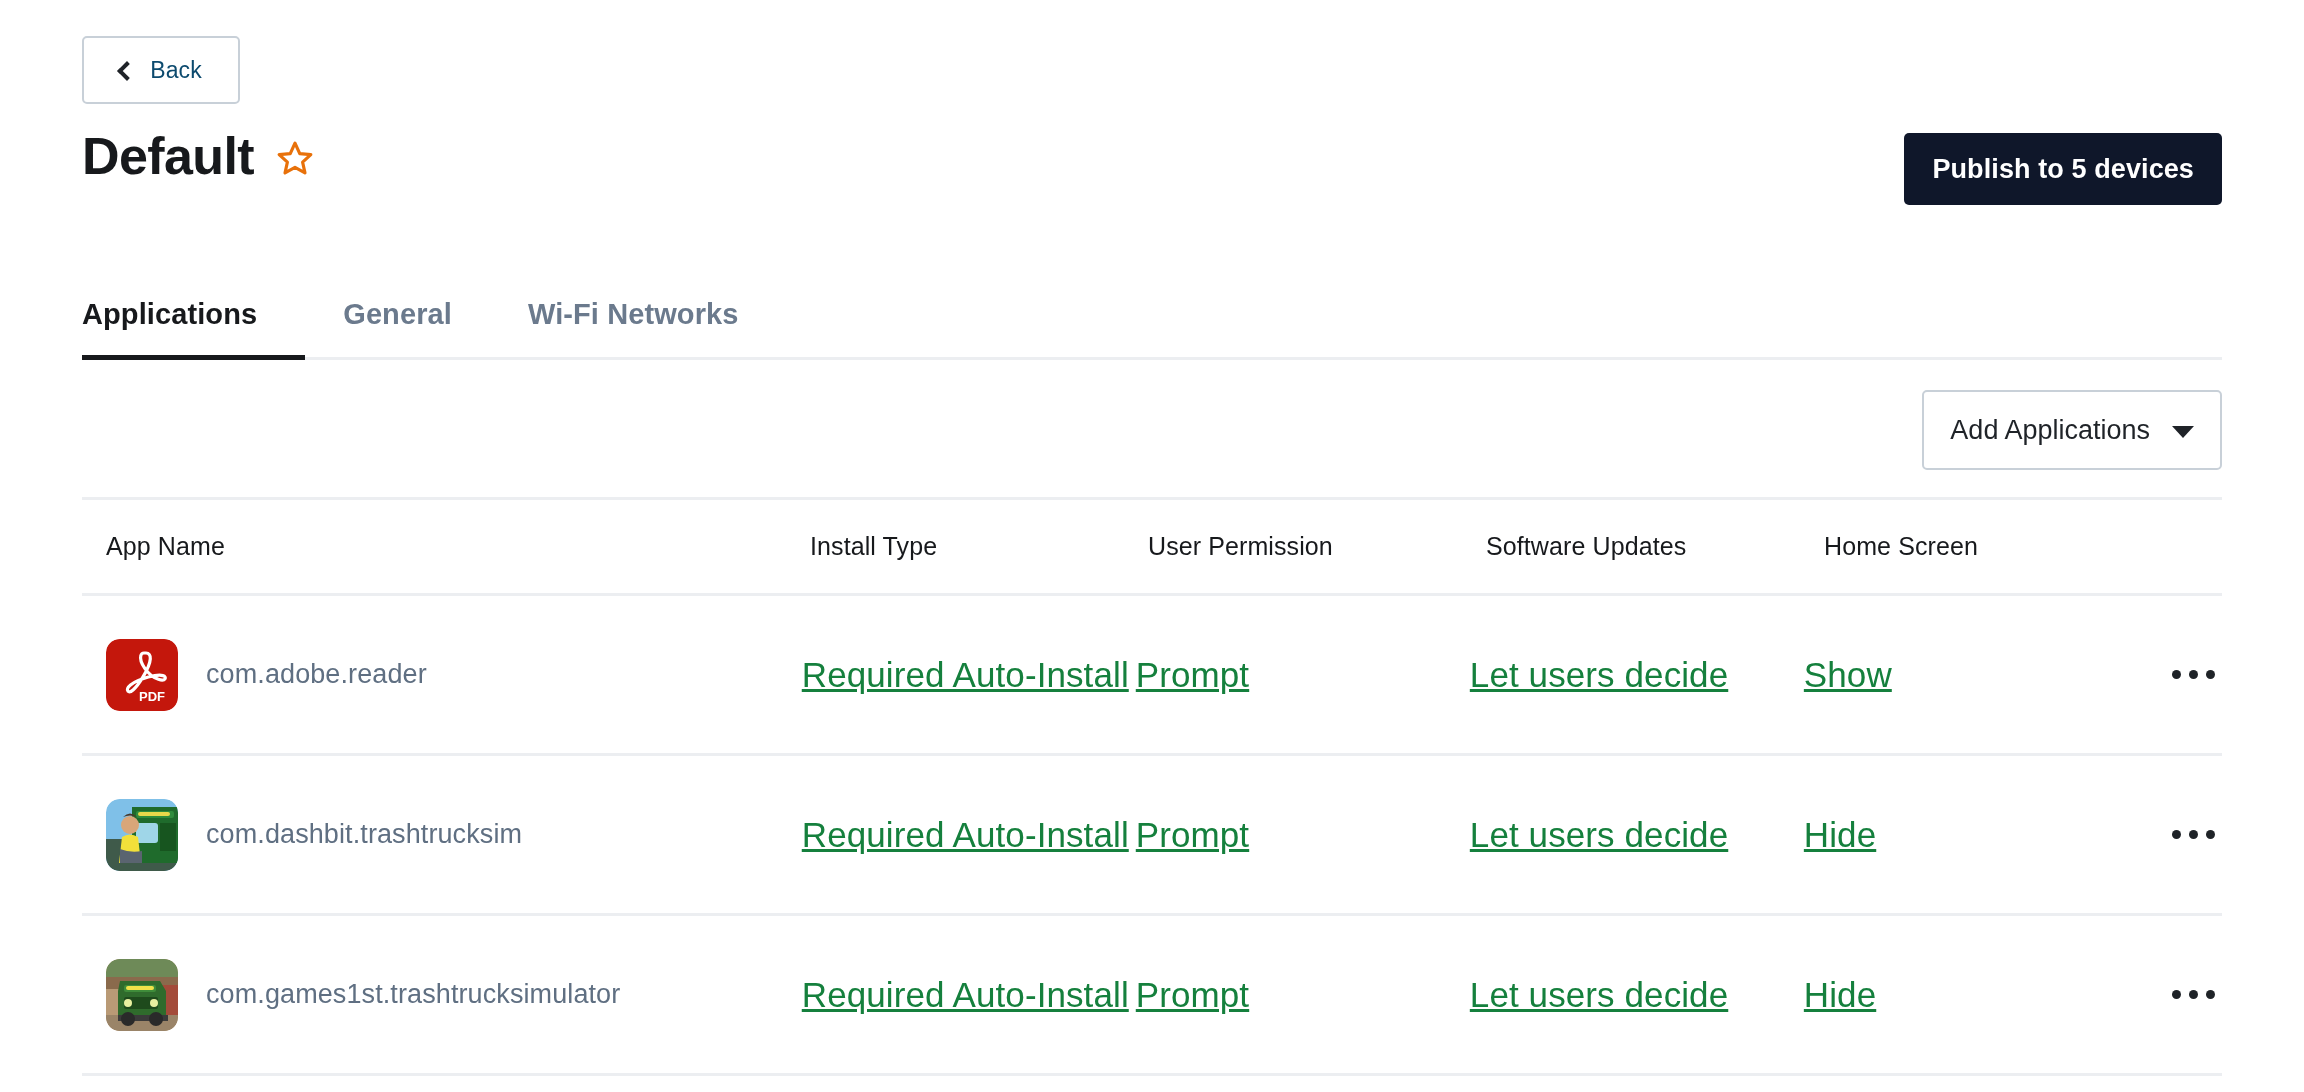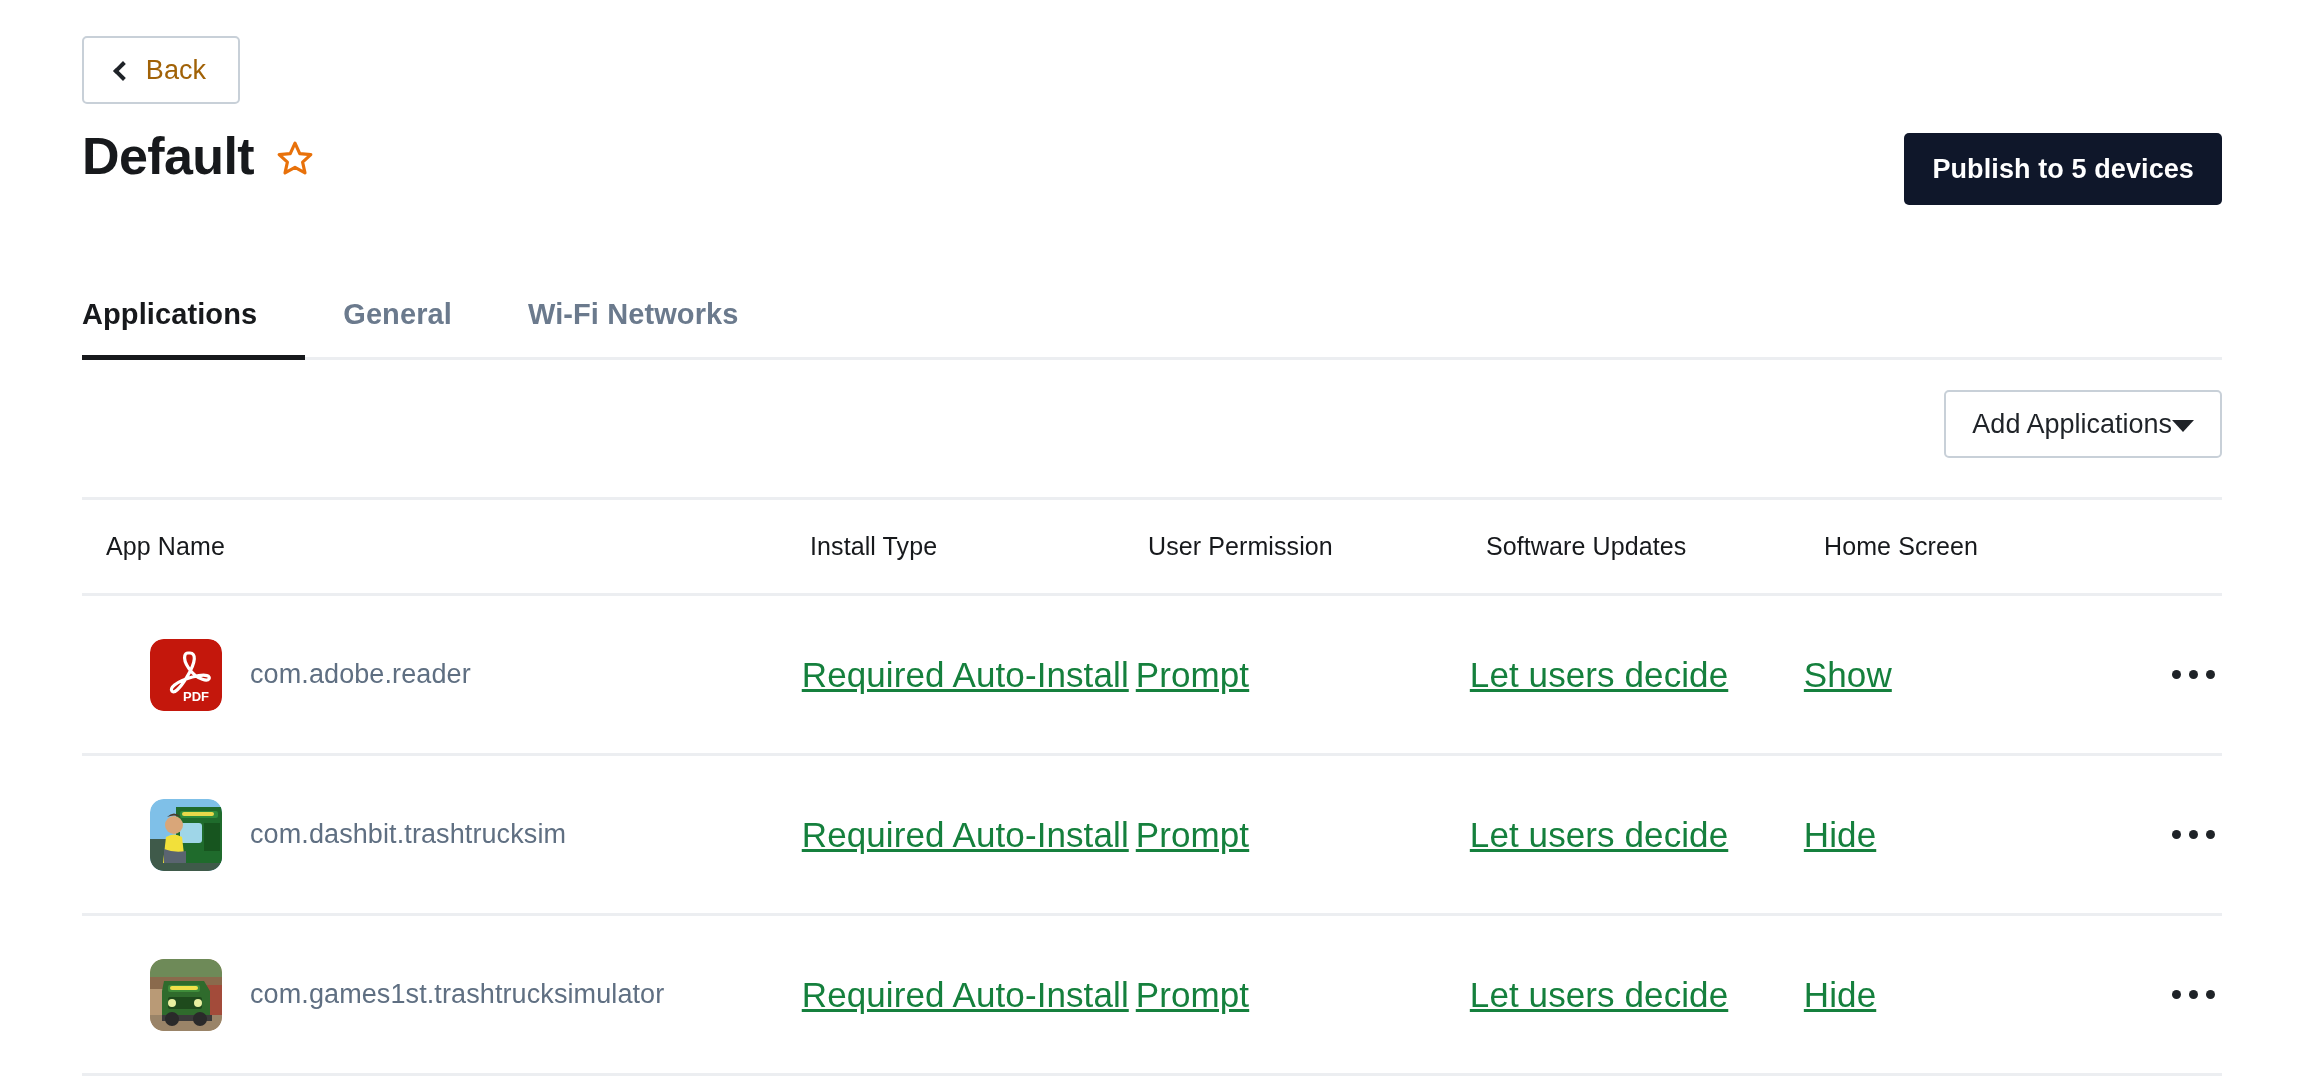--- a/index.html
+++ b/index.html
@@ -36,22 +36,22 @@
     cursor: pointer;
   }
   .back-chev {
     width: 14px; height: 14px;
     border-left: 4px solid #1f2328;
     border-bottom: 4px solid #1f2328;
     transform: rotate(45deg);
     margin-top: 1px;
   }
   .back-label {
-    font-size: 27px;
-    color: #a16207;
+    font-size: 23px;
+    color: #0c4a6e;
     letter-spacing: .1px;
   }
 
   
   .title-row {
     position: absolute;
     left: 82px;
     top: 130px;
     display: flex;
     align-items: center;
@@ -117,27 +117,28 @@
   .tab.active {
     color: #17191c;
     border-bottom-color: #17191c;
   }
 
   
   .add-apps-btn {
     position: absolute;
     right: 82px;
     top: 390px;
-    height: 68px;
+    height: 80px;
     padding: 11px 26px;
     background: #ffffff;
     border: 2px solid #c8d0d8;
     border-radius: 5px;
     display: flex;
     align-items: center;
+    gap: 22px;
     cursor: pointer;
   }
   .add-apps-label { font-size: 27px; color: #1f2328; }
   .caret-down {
     width: 0; height: 0;
     border-left: 11px solid transparent;
     border-right: 11px solid transparent;
     border-top: 12px solid #1f2328;
     margin-top: 3px;
   }
@@ -182,21 +183,20 @@
 
   .cell-text { font-size: 35px; color: #15803d; letter-spacing: .1px; text-decoration: underline; }
   .app-name  { font-size: 27px; color: #5f6f82; cursor: pointer; letter-spacing: .1px; }
 
   .app-icon {
     width: 72px; height: 72px;
     border-radius: 14px;
     flex: 0 0 72px;
     overflow: hidden;
     display: block;
-    margin-left: 44px;
   }
 
   .dots-btn {
     width: 56px; height: 48px;
     display: flex; align-items: center; justify-content: center;
     gap: 8px; cursor: pointer; background: none; border: none;
   }
   .dots-btn i {
     width: 9px; height: 9px;
     border-radius: 50%;

